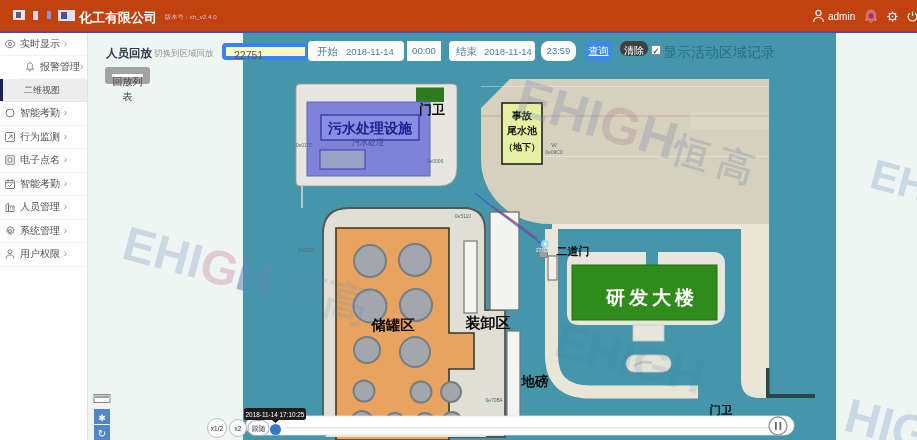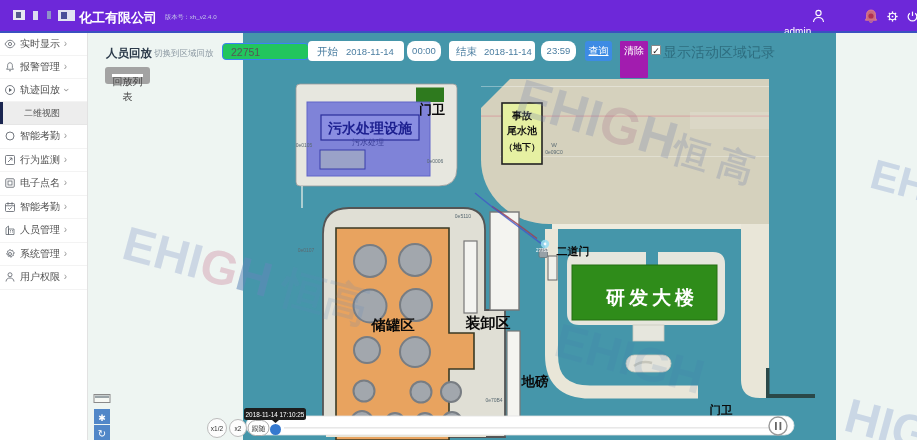--- a/index.html
+++ b/index.html
@@ -3,39 +3,39 @@
 <meta charset="utf-8">
 <style>
 *{margin:0;padding:0;box-sizing:border-box;}
 html,body{width:917px;height:440px;overflow:hidden;}
 body{position:relative;font-family:"Liberation Sans",sans-serif;background:#eef5f2;}
 .abs{position:absolute;}
 </style>
 </head>
 <body>
 
-<div class="abs" style="left:0;top:0;width:917px;height:33px;background:#6d28d9;border-bottom:2px solid #3a50c0;">
+<div class="abs" style="left:0;top:0;width:917px;height:33px;background:#c2410c;border-bottom:2px solid #3a50c0;">
 
   <div class="abs" style="left:13px;top:10px;width:12px;height:10px;background:#e8e8f2;"></div>
   <div class="abs" style="left:16px;top:12px;width:5px;height:6px;background:#555a8c;"></div>
   <div class="abs" style="left:33px;top:11px;width:5px;height:9px;background:#dcdcF0;"></div>
   <div class="abs" style="left:47px;top:11px;width:4px;height:8px;background:#8f93c8;"></div>
   <div class="abs" style="left:58px;top:10px;width:17px;height:11px;background:#e2e4f2;"></div>
   <div class="abs" style="left:61px;top:12px;width:6px;height:7px;background:#4a5099;"></div>
 
   <div class="abs" style="left:79px;top:9px;font-size:13px;font-weight:700;color:#fff;">化工有限公司</div>
 
   <div class="abs" style="left:165px;top:12.5px;font-size:6.2px;color:#c6c8e8;">版本号：xh_v2.4.0</div>
 
   <svg class="abs" style="left:812px;top:9px;" width="13" height="14" viewBox="0 0 13 14">
       <circle cx="6.5" cy="4" r="2.6" fill="none" stroke="#fff" stroke-width="1.1"></circle>
       <path d="M1.5 13 Q2 8.5 6.5 8.5 Q11 8.5 11.5 13" fill="none" stroke="#fff" stroke-width="1.1"></path>
     </svg>
 
-  <div class="abs" style="left:784px;top:11px;font-size:10px;color:#fff;margin-top:15px;">admin</div>
+  <div class="abs" style="left:828px;top:11px;font-size:10px;color:#fff;">admin</div>
 
   <svg class="abs" style="left:863px;top:8px;" width="16" height="17" viewBox="0 0 16 17">
       <path d="M8 2 C5 2 3.6 4.2 3.6 6.6 L3.6 10 L2.4 12.2 L13.6 12.2 L12.4 10 L12.4 6.6 C12.4 4.2 11 2 8 2 Z" fill="#c96a7e" stroke="#e88" stroke-width="0.8"></path>
       <circle cx="8" cy="8" r="2.6" fill="#b03050"></circle>
       <path d="M6.4 13.4 Q8 15 9.6 13.4" stroke="#d87" stroke-width="1.2" fill="none"></path>
     </svg>
 
   <svg class="abs" style="left:886px;top:10px;" width="13" height="13" viewBox="0 0 24 24">
       <circle cx="12" cy="12" r="6" fill="none" stroke="#fff" stroke-width="2"></circle>
       <circle cx="12" cy="12" r="1.6" fill="#fff"></circle>
@@ -63,41 +63,31 @@
       <span class="mic">
         <svg width="12" height="12" viewBox="0 0 24 24">
           <path d="M2 12 C5 6.5 9 4.5 12 4.5 C15 4.5 19 6.5 22 12 C19 17.5 15 19.5 12 19.5 C9 19.5 5 17.5 2 12 Z" fill="none" stroke="#5a6068" stroke-width="1.6"></path>
           <circle cx="12" cy="12" r="3.2" fill="none" stroke="#5a6068" stroke-width="1.6"></circle>
         </svg>
       </span>
       <span class="mt">实时显示</span>
       <span class="chev">›</span>
     </div>
 
-  <div class="mi" style="height:23px;">
+  <div class="mi" style="height:23px;margin-left:20px;">
       <span class="mic">
         <svg width="12" height="12" viewBox="0 0 24 24">
           <path d="M12 3.5 C8.8 3.5 7.2 6 7.2 9 L7.2 13.5 L5.2 16.5 L18.8 16.5 L16.8 13.5 L16.8 9 C16.8 6 15.2 3.5 12 3.5 Z" fill="none" stroke="#5a6068" stroke-width="1.5"></path>
           <path d="M10 19 Q12 21 14 19" fill="none" stroke="#5a6068" stroke-width="1.5"></path>
         </svg>
       </span>
       <span class="mt">报警管理</span>
       <span class="chev">›</span>
     </div>
 
-  <div class="mi" style="height:23px;">
-      <span class="mic">
-        <svg width="12" height="12" viewBox="0 0 24 24">
-          <circle cx="12" cy="12" r="9" fill="none" stroke="#5a6068" stroke-width="1.6"></circle>
-          <path d="M10 8l6 4-6 4z" fill="#5a6068"></path>
-        </svg>
-      </span>
-      <span class="mt">轨迹回放</span>
-      <span class="chev" style="transform:rotate(90deg);">›</span>
-    </div>
 
   <div class="smi" style="background:#ededed;border-left:3px solid #1a2550;">
       <span style="margin-left:21px;color:#555;">二维视图</span>
     </div>
 
   <div style="height:1px;background:#e6e6e6;"></div>
 
   <div class="mi">
       <span class="mic">
         <svg width="12" height="12" viewBox="0 0 24 24">
@@ -342,33 +332,33 @@
 
   <rect x="244" y="408" width="62" height="12" rx="2.5" fill="#1d1d1d"></rect>
   <path d="M272 420 l3.5 3 l3.5 -3 z" fill="#1d1d1d"></path>
   <text x="275" y="416.5" font-size="6.4" fill="#fff" text-anchor="middle">2018-11-14 17:10:25</text>
 </svg>
 
 <div class="abs" style="left:106px;top:46px;font-size:11.5px;font-weight:700;color:#2b3a4a;text-align:center;">人员回放</div>
 
 <div class="abs" style="left:154px;top:48px;font-size:8.5px;color:#8b98a2;">切换到区域回放</div>
 
-<div class="abs" style="left:222px;top:43px;width:87px;height:17px;background:#22c55e;border:1px solid #3b82f6;border-radius:4px;font-size:10.5px;color:#555;line-height:16px;padding-left:8px;">22751</div>
+<div class="abs" style="left:222px;top:43px;width:87px;height:17px;background:#fef9c3;border:4px solid #3b82f6;border-radius:4px;font-size:10.5px;color:#555;line-height:16px;padding-left:8px;">22751</div>
 
 <div class="abs" style="left:308px;top:41px;width:96px;height:20px;background:#fff;border-radius:4px;font-size:10.5px;color:#4a7da0;line-height:20px;"><span style="margin-left:9px;">开始</span><span style="margin-left:8px;font-size:9.5px;">2018-11-14</span></div>
 
-<div class="abs" style="left:407px;top:41px;width:34px;height:20px;background:#fff;border-radius:8px;font-size:9.5px;color:#4a7da0;line-height:20px;text-align:center;">00:00</div>
+<div class="abs" style="left:407px;top:41px;width:34px;height:20px;background:#fff;border-radius:0;font-size:9.5px;color:#4a7da0;line-height:20px;text-align:center;">00:00</div>
 
 <div class="abs" style="left:449px;top:41px;width:86px;height:20px;background:#fff;border-radius:4px;font-size:10.5px;color:#4a7da0;line-height:20px;"><span style="margin-left:7px;margin-top:48px;">结束</span><span style="margin-left:7px;font-size:9.5px;">2018-11-14</span></div>
 
 <div class="abs" style="left:541px;top:41px;width:35px;height:20px;background:#fff;border-radius:8px;font-size:9.5px;color:#4a7da0;line-height:20px;text-align:center;">23:59</div>
 
 <div class="abs" style="left:585px;top:41px;width:27px;height:20px;background:#3d8be4;border-radius:3px;font-size:10px;color:#fff;line-height:20px;text-align:center;text-decoration:underline;">查询</div>
 
-<div class="abs" style="left:620px;top:41px;width:28px;height:37px;background:#a21caf;border-radius:1px;font-size:10px;color:#fff;line-height:20px;text-align:center;">清除</div>
+<div class="abs" style="left:620px;top:41px;width:28px;height:15px;background:#404040;border-radius:7px;font-size:10px;color:#fff;line-height:20px;text-align:center;">清除</div>
 
 <div class="abs" style="left:651px;top:45px;width:10px;height:10px;background:#fff;border:1px solid #888;border-radius:1px;font-size:9px;line-height:10px;text-align:center;color:#222;">✓</div>
 
 <div class="abs" style="left:663px;top:44px;font-size:14px;color:#2e6e80;">显示活动区域记录</div>
 
 <div class="abs" style="left:105px;top:67px;width:45px;height:17px;background:#fff;border:7px solid #a3a3a3;border-radius:3px;font-size:10px;color:#444;line-height:15px;text-align:center;">回放列表</div>
 
 <style>
 .mi{display:flex;align-items:center;height:23.5px;padding-left:4px;white-space:nowrap;overflow:hidden;border-bottom:1px solid #f3f3f3;}
 .mic{width:12px;height:12px;display:flex;align-items:center;justify-content:center;}

